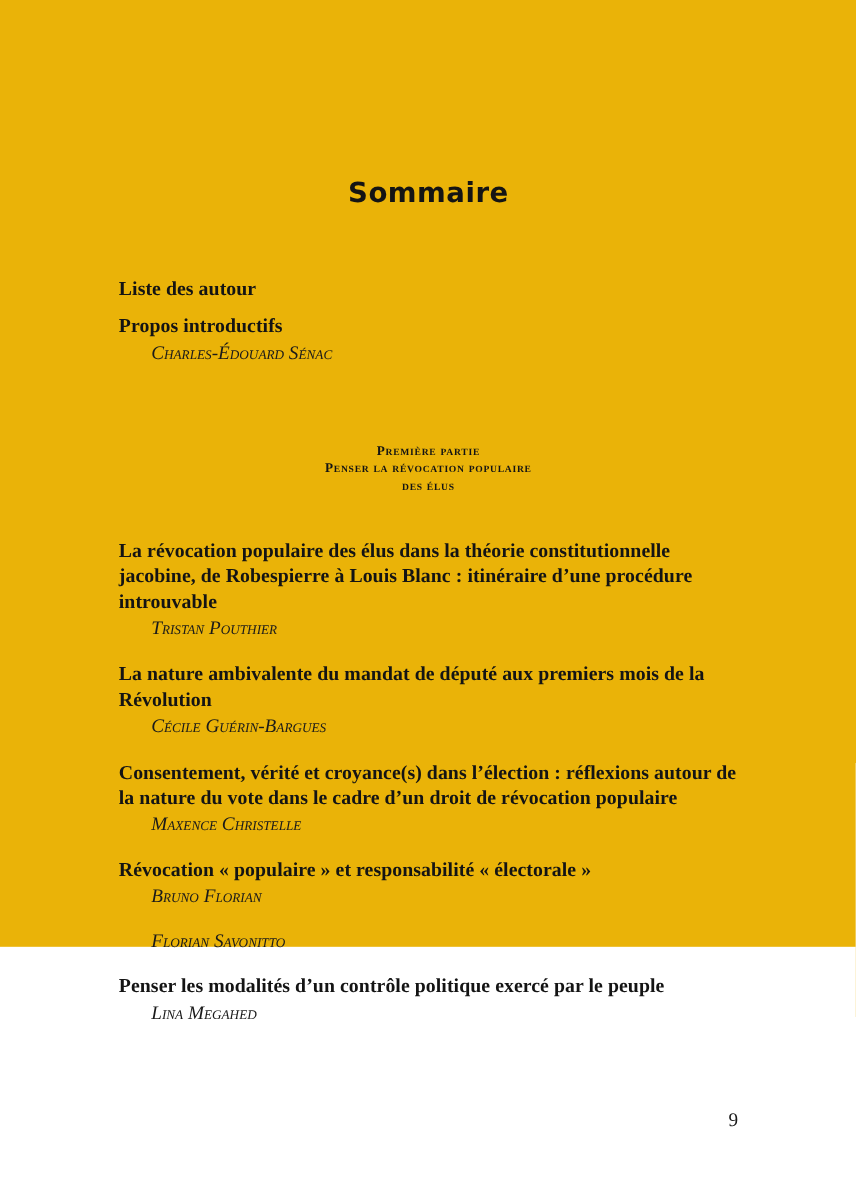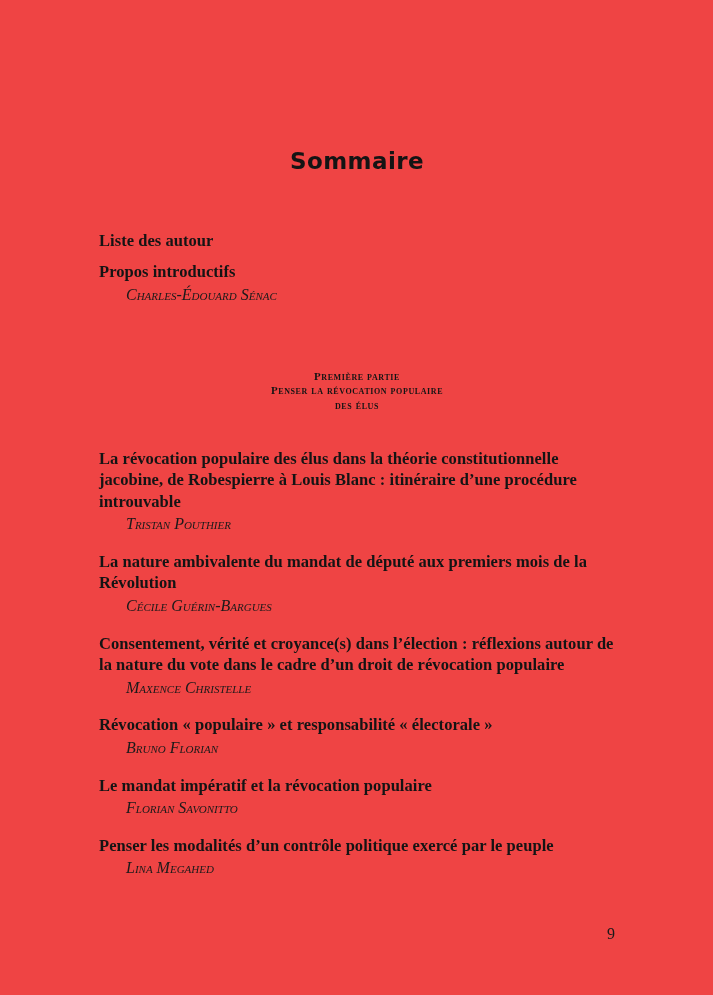--- a/index.html
+++ b/index.html
@@ -12,22 +12,22 @@
     height: 995px;
     position: relative;
     font-family: "Liberation Serif", serif;
     color: #1a1a1a;
     overflow: hidden;
   }
   .page {
     position: absolute;
     top: 0; left: 0;
     width: 713px;
-    height: 995px;
-    background: #ef4444;
+    height: 789px;
+    background: #eab308;
   }
   .content {
     position: absolute;
     left: 99px;
     top: 0;
     width: 516px;
   }
   .page-title {
     font-family: "DejaVu Sans", sans-serif;
     font-weight: bold;
@@ -139,21 +139,20 @@
         <div class="entry-title">Consentement, vérité et croyance(s) dans l’élection : réflexions autour de la nature du vote dans le cadre d’un droit de révocation populaire</div>
         <div class="entry-author sc">Maxence Christelle</div>
       </div>
 
       <div class="entry">
         <div class="entry-title">Révocation « populaire » et responsabilité « électorale »</div>
         <div class="entry-author sc">Bruno Florian</div>
       </div>
 
       <div class="entry">
-        <div class="entry-title">Le mandat impératif et la révocation populaire</div>
         <div class="entry-author sc">Florian Savonitto</div>
       </div>
 
       <div class="entry">
         <div class="entry-title">Penser les modalités d’un contrôle politique exercé par le peuple</div>
         <div class="entry-author sc">Lina Megahed</div>
       </div>
 
     </div>
   </div>

